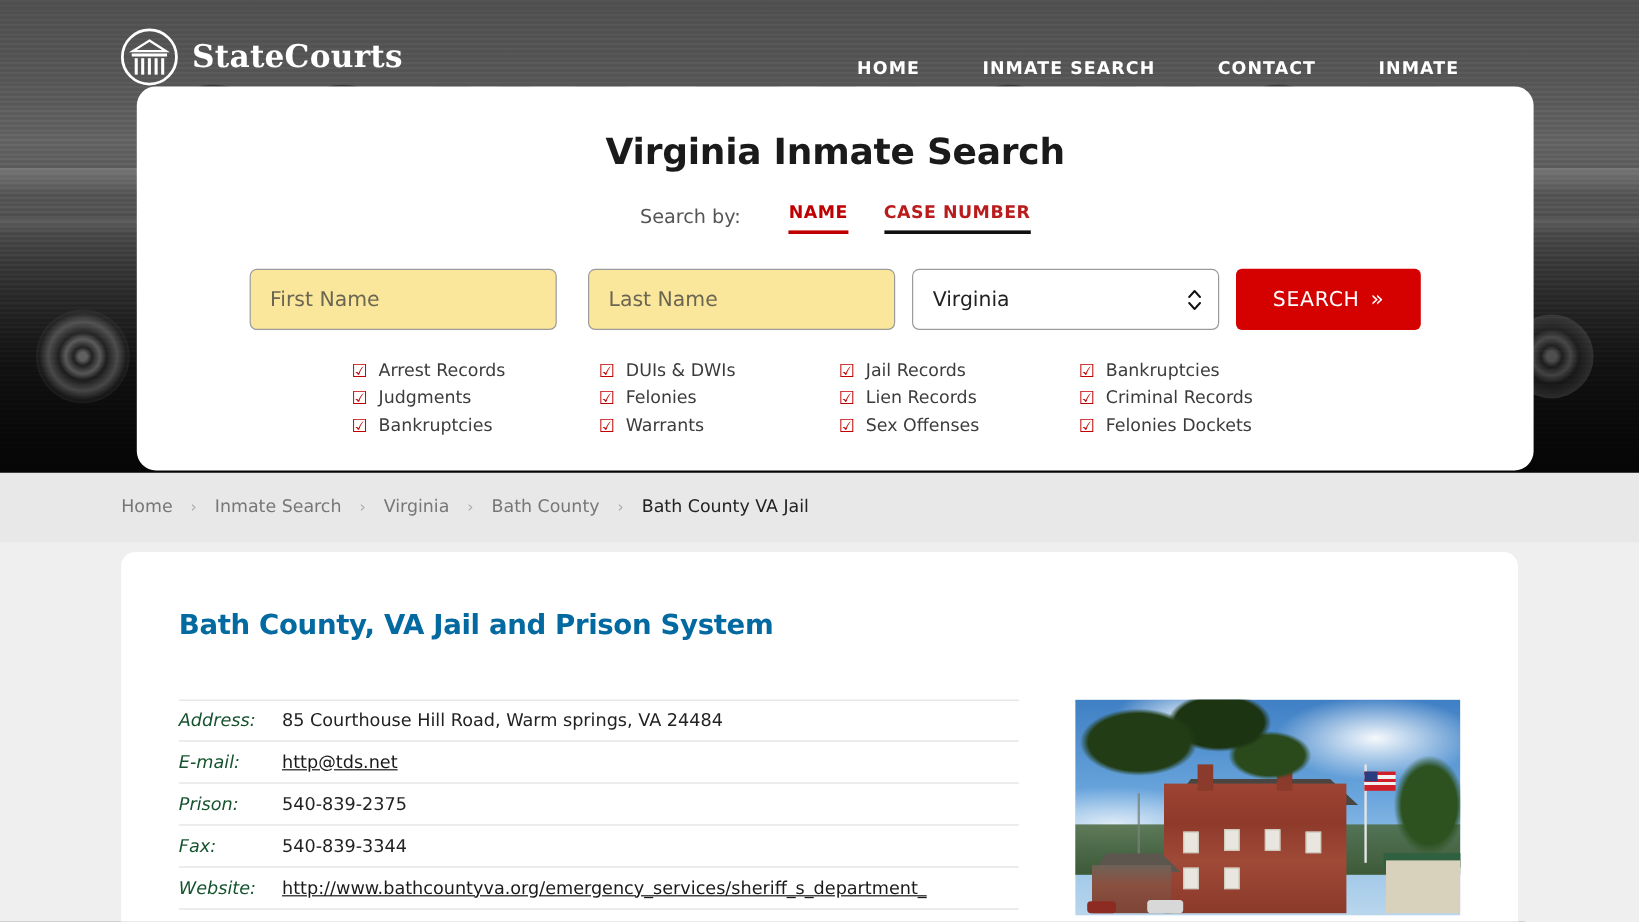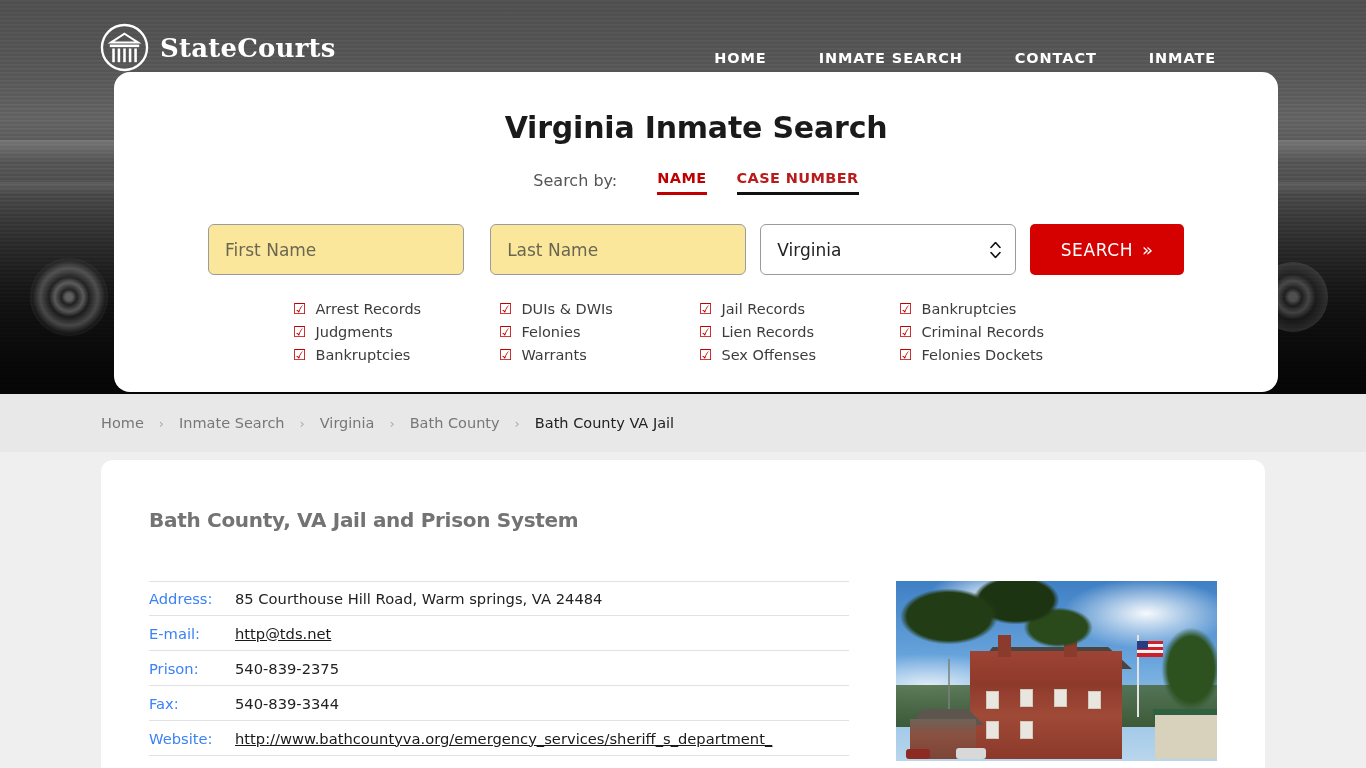--- a/index.html
+++ b/index.html
@@ -185,33 +185,33 @@
 
   
   .content {
     position: absolute; top: 460px; left: 101px;
     width: 1164px; height: 308px;
     background: #fff;
     border-radius: 12px 12px 0 0;
     padding: 48px 48px 0 48px;
   }
   .page-title {
-    font-size: 20px; font-weight: bold; color: #737373;
+    font-size: 23px; font-weight: bold; color: #0369a1;
     letter-spacing: -.3px;
   }
   .info-wrap { display: flex; margin-top: 49px; }
   .info-table { width: 700px; }
   .info-row {
     display: flex; align-items: center;
     height: 35px;
     border-bottom: 1px solid #e2e2e2;
     font-size: 14.7px;
   }
   .info-row:first-child { border-top: 1px solid #e2e2e2; }
-  .info-label { width: 86px; color: #3b82f6; flex: none; }
+  .info-label { width: 86px; color: #14532d; flex: none; font-style: italic; }
   .info-val { color: #222; }
   .info-val a { color: #1a1a1a; text-decoration: underline; }
   .photo {
     width: 321px; height: 180px;
     margin-left: 47px;
     overflow: hidden;
     position: relative;
     flex: none;
   }
   .photo-sky {

